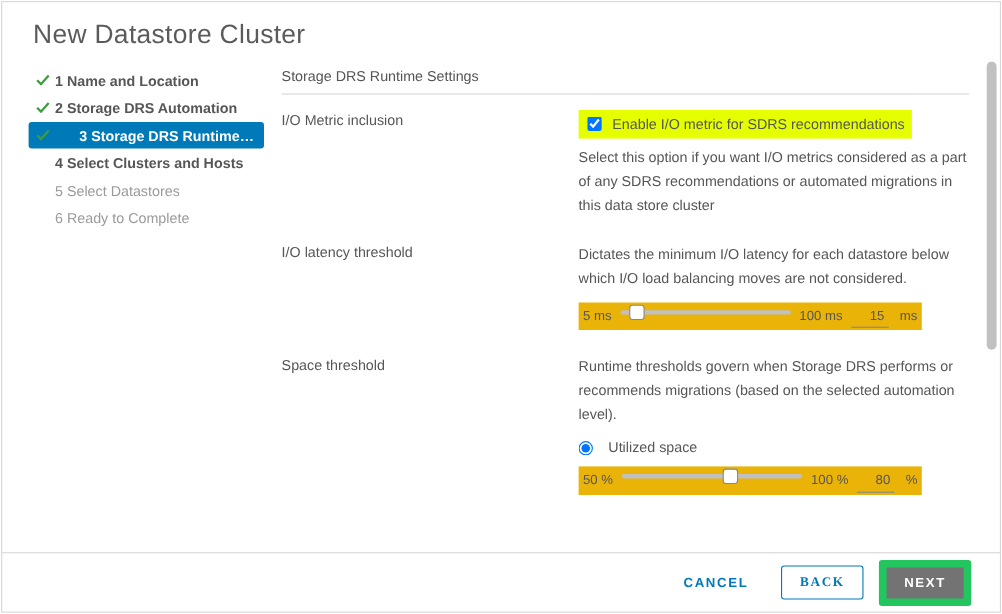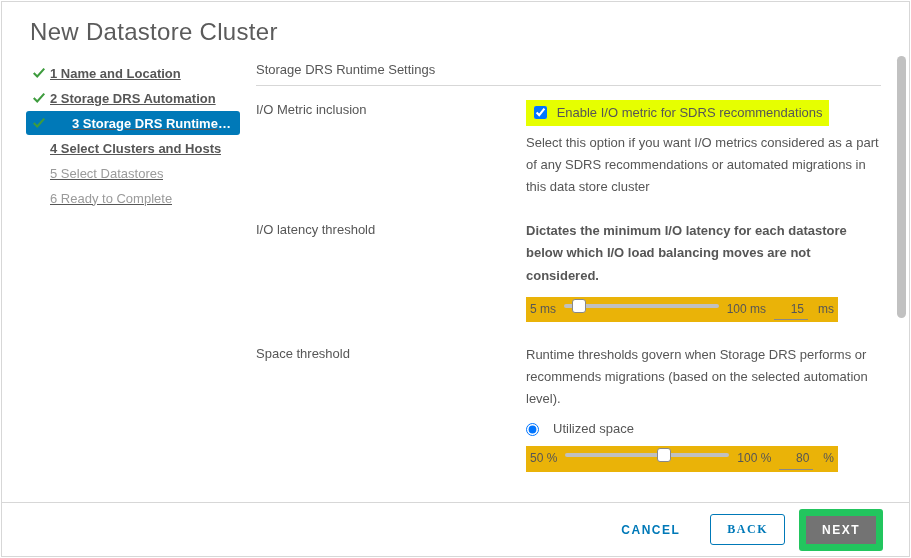--- a/index.html
+++ b/index.html
@@ -41,21 +41,20 @@
     display: flex;
     align-items: center;
     height: 24px;
     padding: 0 8px 0 6px;
     border-radius: 3px;
     margin: 1px 0;
     font-size: 13px;
     color: #565656;
     white-space: nowrap;
     overflow: hidden;
-    text-decoration: underline;
   }
   .step svg { flex: 0 0 14px; margin-right: 4px; }
   .step .lbl { overflow: hidden; text-overflow: ellipsis; }
   .step.done .lbl { color: #565656; font-weight: 600; }
   .step.current {
     background: #0079b8;
     gap: 22px;
   }
   .step.current .lbl { color: #fff; font-weight: 600; }
   .step.future .lbl { color: #565656; font-weight: 600;}
@@ -256,21 +255,21 @@
               <input type="checkbox" checked="checked" style="">
               <span>Enable I/O metric for SDRS recommendations</span>
             </span>
             <div class="desc">Select this option if you want I/O metrics considered as a part of any SDRS recommendations or automated migrations in this data store cluster</div>
           </div>
         </div>
 
         <div class="row">
           <div class="row-label">I/O latency threshold</div>
           <div class="row-body">
-            <div class="desc" style="margin-top:0;font-weight:bold;">Dictates the minimum I/O latency for each datastore below which I/O load balancing moves are not considered.</div>
+            <div class="desc" style="margin-top:0;">Dictates the minimum I/O latency for each datastore below which I/O load balancing moves are not considered.</div>
             <div class="slider-row" style="margin-top:10px;">
               <span class="minlbl">5 ms</span>
               <div class="track">
                 <div class="rail"></div>
                 <div class="thumb" style="left:10%"></div>
               </div>
               <span class="maxlbl">100 ms</span>
               <span class="valbox">15</span>
               <span class="unit">ms</span>
             </div>

